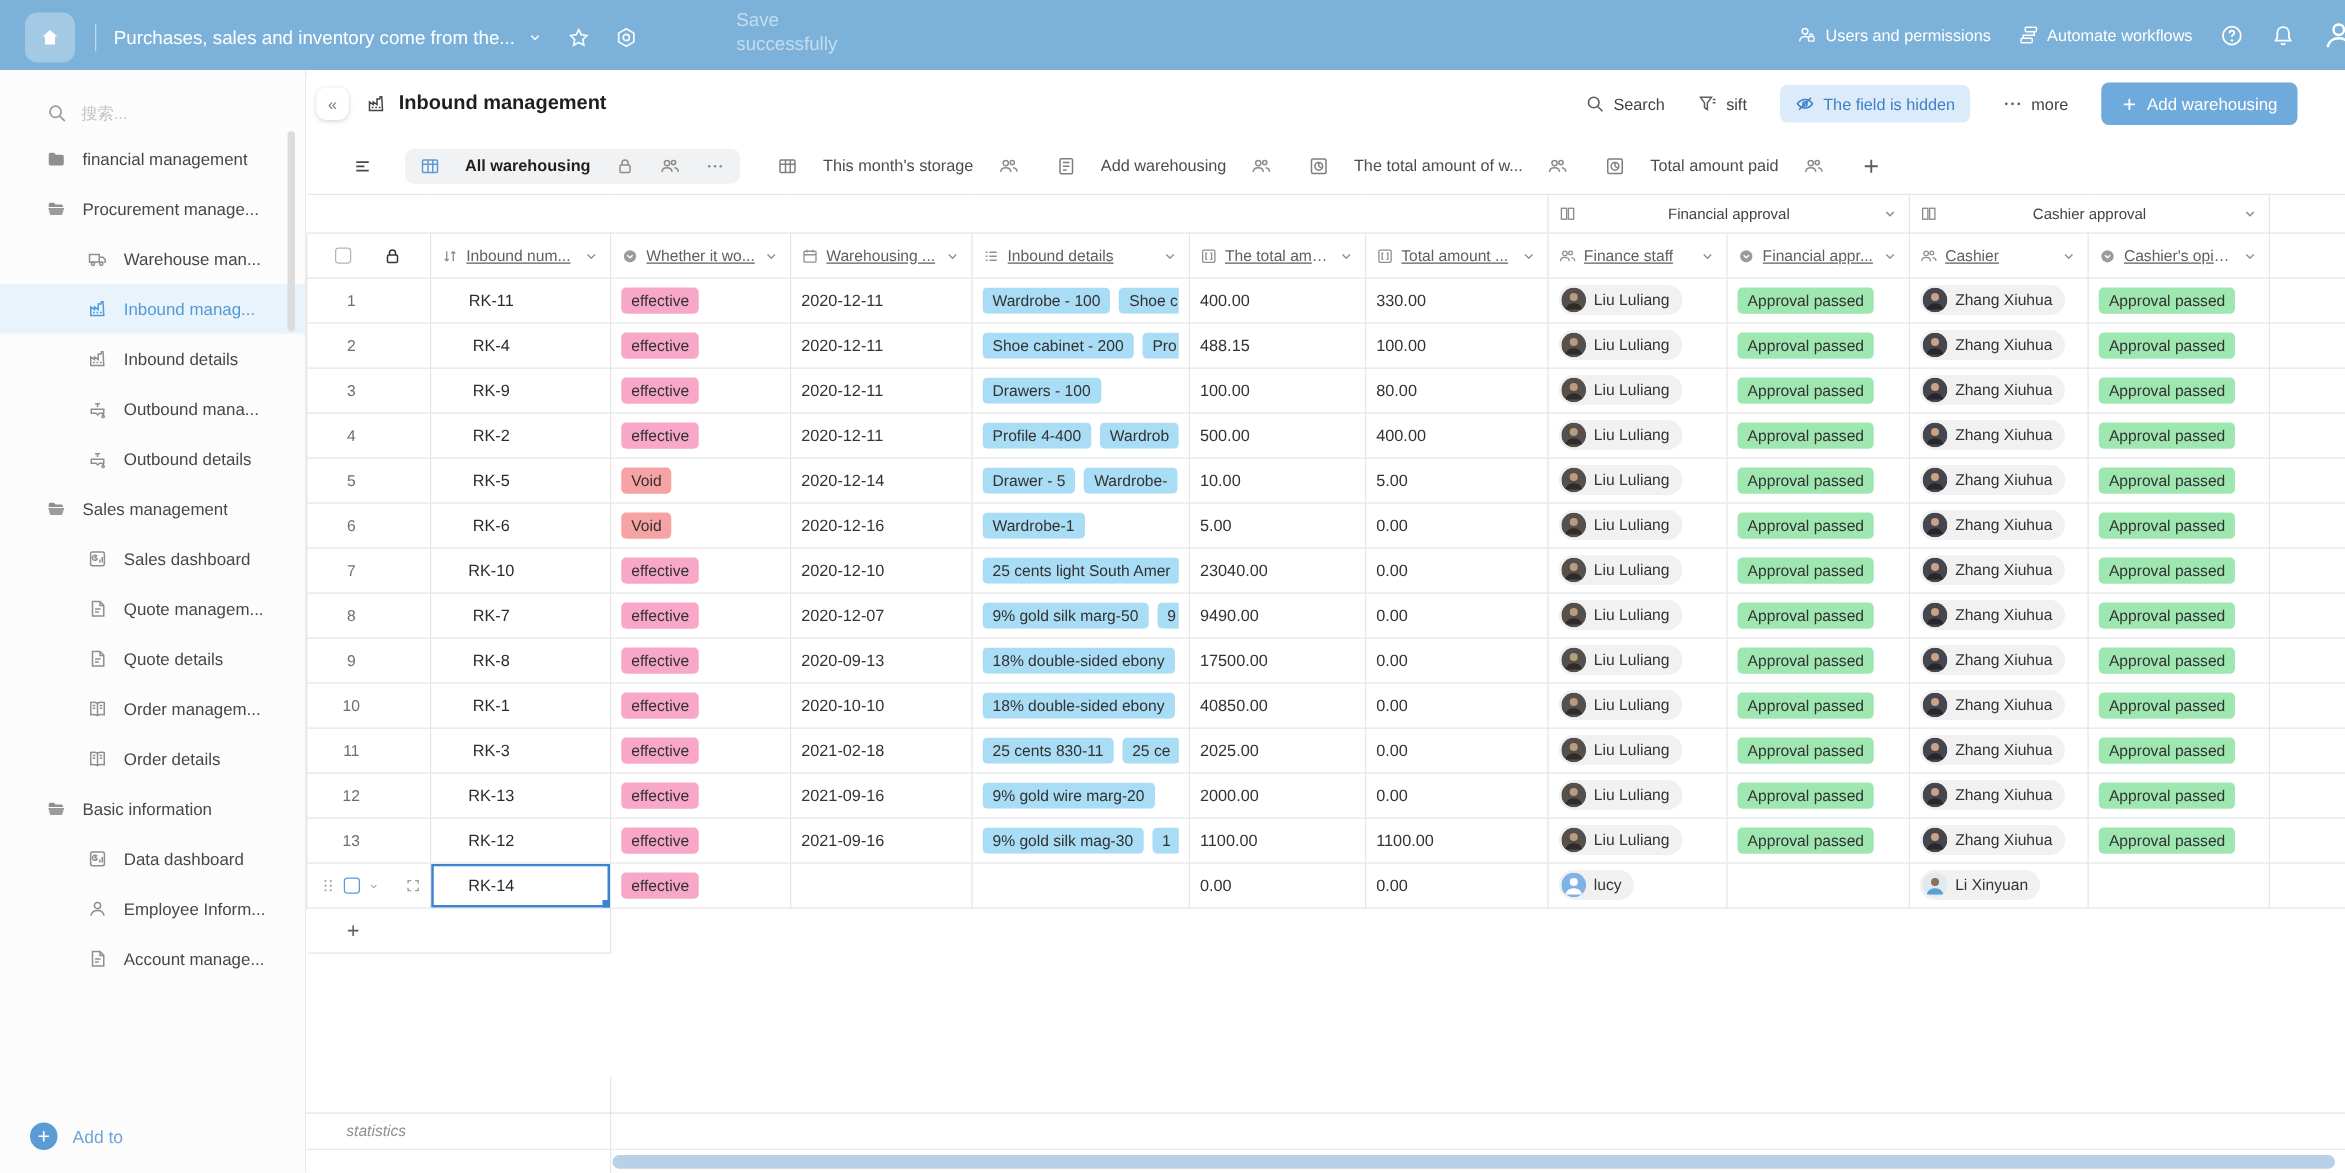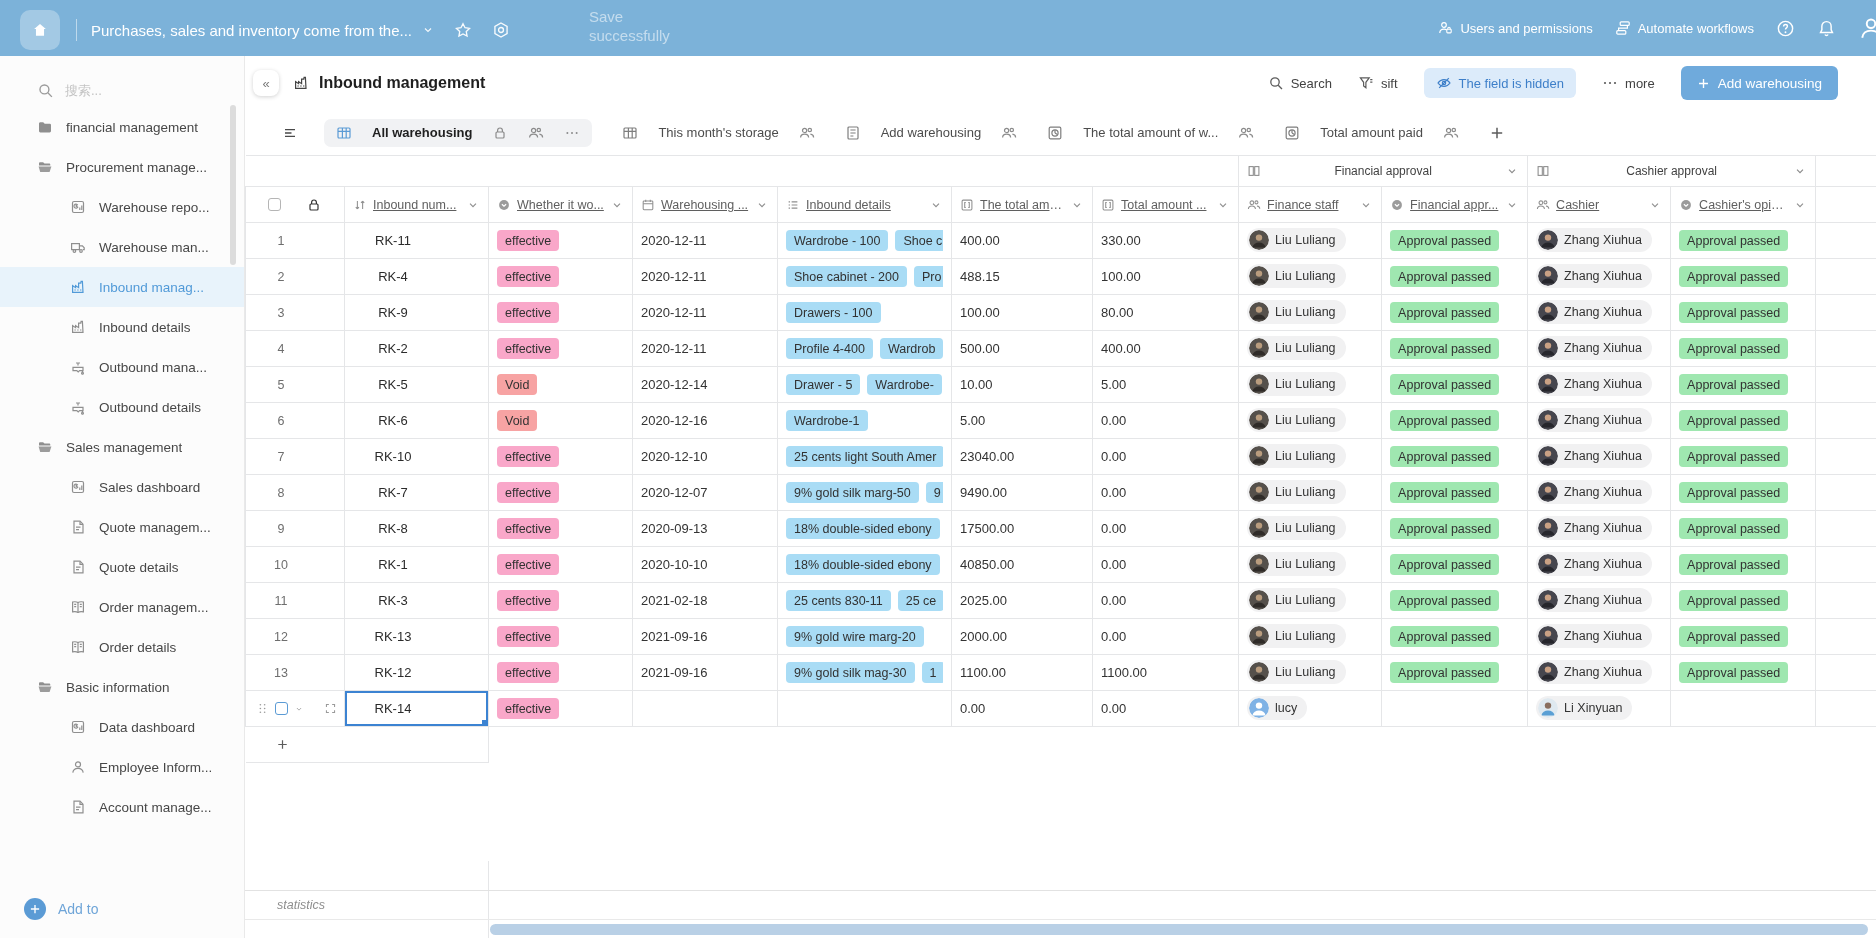--- a/index.html
+++ b/index.html
@@ -225,30 +225,20 @@
           <svg viewBox="0 0 16 16">
             <path d="M2 4.4c0-.7.5-1.2 1.2-1.2h2.9l1.4 1.4h4.6c.7 0 1.2.5 1.2 1.2v.8H2z" fill="#8f8f8f"></path>
             <path d="M1.6 7.4h12.8L12.6 13H3.2z" fill="#9c9c9c"></path>
           </svg>
         </i>
         <span class="lbl">Procurement manage...</span>
       </div>
       <div class="side-item ind1">
         <i class="ic ">
           <svg viewBox="0 0 16 16">
-            <rect x="2.5" y="2.5" width="11" height="11" rx="1.5" fill="none" stroke="currentColor" stroke-width="1.2"></rect>
-            <path d="M7.3 5.7a2 2 0 1 0 .4 2.5L6 7z" fill="none" stroke="currentColor" stroke-width="1.2"></path>
-            <path d="M9.8 11V8.6M11.8 11V6.6" fill="none" stroke="currentColor" stroke-width="1.2"></path>
-          </svg>
-        </i>
-        <span class="lbl">Warehouse repo...</span>
-      </div>
-      <div class="side-item ind1">
-        <i class="ic ">
-          <svg viewBox="0 0 16 16">
             <rect x="1.6" y="4.6" width="7.8" height="6" fill="none" stroke="currentColor" stroke-width="1.2"></rect>
             <path d="M9.4 6.8h3l1.8 2v1.8h-1.4" fill="none" stroke="currentColor" stroke-width="1.2"></path>
             <circle cx="4.4" cy="12" r="1.3" fill="none" stroke="currentColor" stroke-width="1.2"></circle>
             <circle cx="11" cy="12" r="1.3" fill="none" stroke="currentColor" stroke-width="1.2"></circle>
           </svg>
         </i>
         <span class="lbl">Warehouse man...</span>
       </div>
       <div class="side-item ind1 active">
         <i class="ic ">

